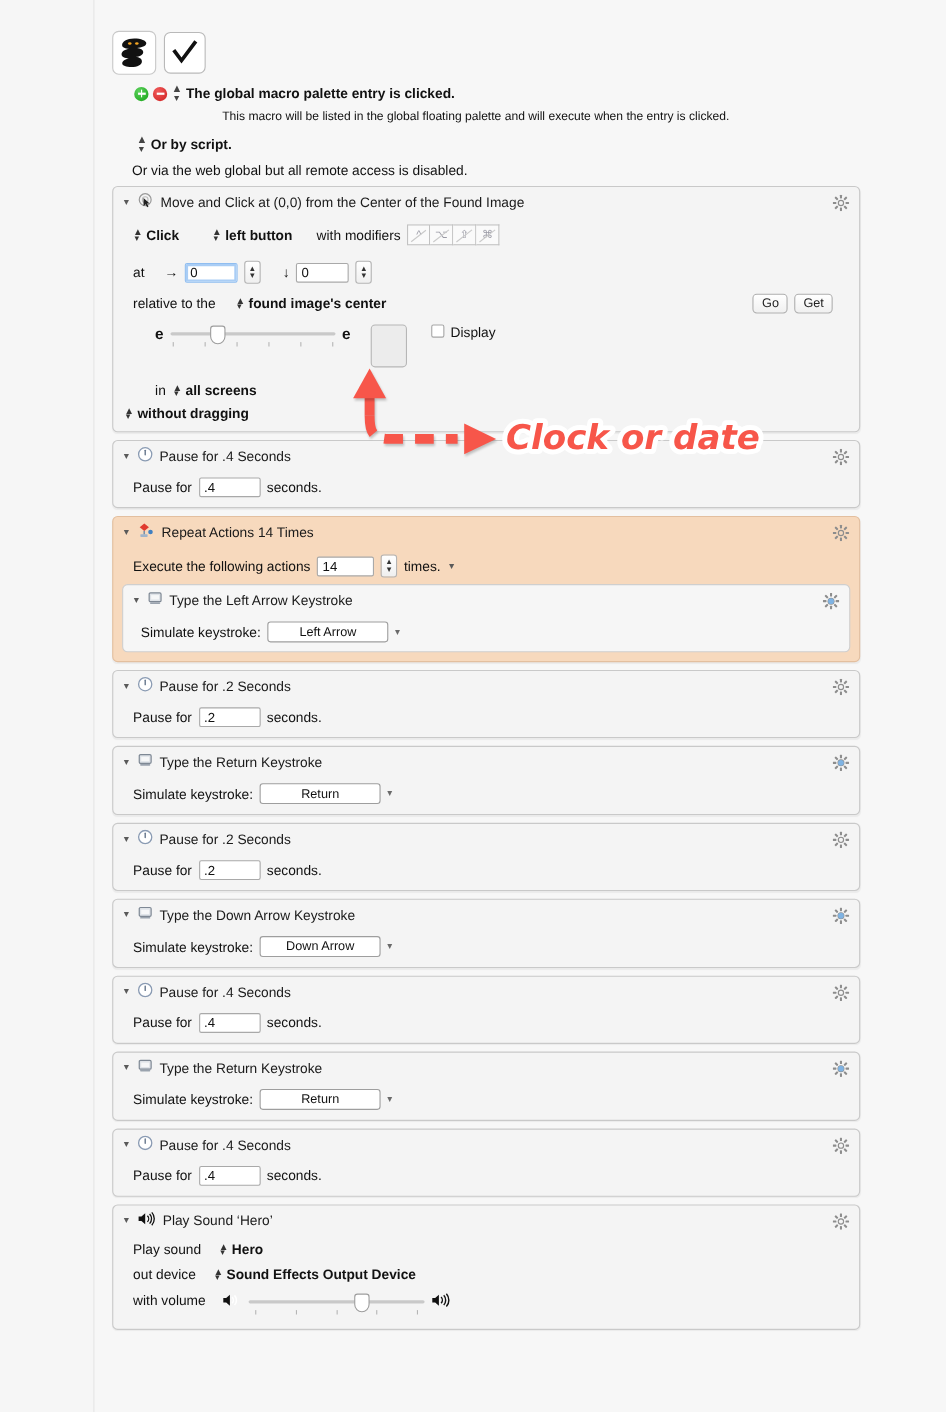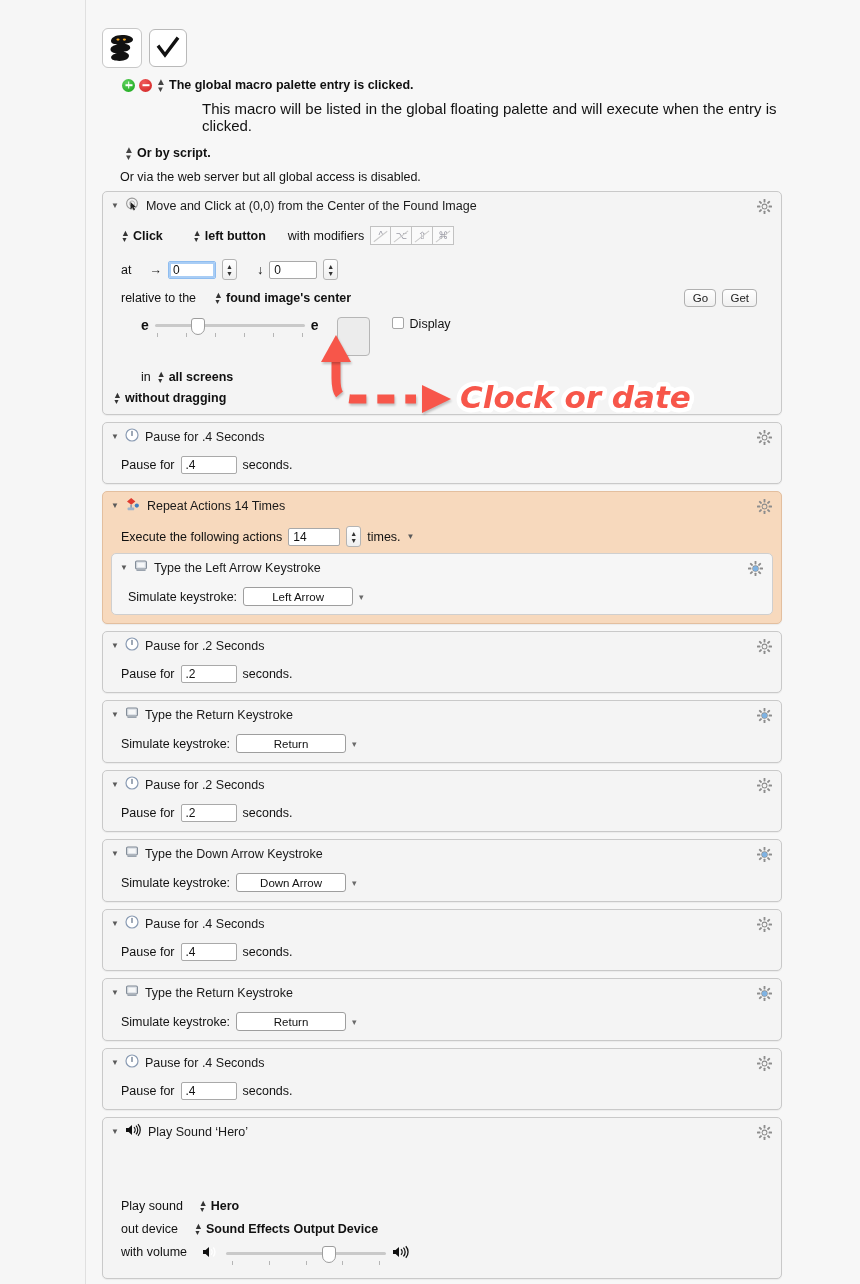--- a/index.html
+++ b/index.html
@@ -32,21 +32,21 @@
   .circ{width:13px;height:13px;border-radius:50%;display:inline-block;flex:0 0 auto;position:relative;}
   .circ.plus{background:radial-gradient(circle at 35% 30%,#5dd15d,#14a314);}
   .circ.minus{background:radial-gradient(circle at 35% 30%,#f05a5a,#cf1f1f);}
   .circ::before{content:"";position:absolute;left:50%;top:50%;transform:translate(-50%,-50%);
                 width:7px;height:1.6px;background:#fff;}
   .circ.plus::after{content:"";position:absolute;left:50%;top:50%;transform:translate(-50%,-50%);
                 width:1.6px;height:7px;background:#fff;}
   .stepper-g{font-size:10px;line-height:1;color:#444;display:inline-block;width:9px;text-align:center;}
   .stepper-g b{display:block;font-size:8px;font-weight:400;margin:-1px 0;}
   .bold{font-weight:bold;}
-  .trig-desc{margin-top:7px;margin-left:100px;font-size:15px;}
+  .trig-desc{margin-top:7px;margin-left:100px;font-size:11px;}
   .trig-row2{display:flex;align-items:center;gap:4px;margin-top:11px;margin-left:22px;font-weight:bold;}
   .trig-plain{margin-top:9px;margin-left:18px;font-size:12.5px;}
   .exec-label{margin-top:13px;font-size:12.5px;}
 
   
   .actions{margin-top:7px;}
   .act{position:relative;background:#f4f4f4;border:1px solid #c9c9c9;border-radius:5px;
        margin-bottom:7px;box-sizing:border-box;box-shadow:0 1px 1px rgba(0,0,0,.05);}
   .act.peach{background:#f7d9bd;border-color:#e3bf9f;}
   .act-head{display:flex;align-items:center;gap:6px;padding:5px 8px 3px 8px;}
@@ -133,21 +133,21 @@
     <span class="circ minus"></span>
     <span class="stepper-g">▲<b>▼</b></span>
     <span class="bold">The global macro palette entry is clicked.</span>
   </div>
   <div class="trig-desc">This macro will be listed in the global floating palette and will execute when the entry is clicked.</div>
 
   <div class="trig-row2">
     <span class="stepper-g">▲<b>▼</b></span>
     <span>Or by script.</span>
   </div>
-  <div class="trig-plain">Or via the web server but all global access is disabled.</div>
+  <div class="trig-plain">Or via the web global but all remote access is disabled.</div>
 
 
   <div class="actions">
 
     <div class="act">
       <div class="act-head">
         <span class="disc">▼</span>
         <span>
           <svg width="15" height="15" viewBox="0 0 15 15">
                 <circle cx="7" cy="6.5" r="5.4" fill="none" stroke="#999" stroke-width="1.1"></circle>
@@ -677,21 +677,21 @@
                 <rect x="0" y="7" width="3.6" height="2" rx=".6"></rect>
                 <rect x="12.4" y="7" width="3.6" height="2" rx=".6"></rect>
                 <rect x="7" y="0" width="2" height="3.6" rx=".6" transform="rotate(45 8 8)"></rect>
                 <rect x="7" y="12.4" width="2" height="3.6" rx=".6" transform="rotate(45 8 8)"></rect>
                 <rect x="0" y="7" width="3.6" height="2" rx=".6" transform="rotate(45 8 8)"></rect>
                 <rect x="12.4" y="7" width="3.6" height="2" rx=".6" transform="rotate(45 8 8)"></rect>
               </g>
               <circle cx="8" cy="8" r="2" fill="#f4f4f4"></circle>
             </svg>
       </span>
-      <div class="act-body" style="padding-bottom:11px;margin-top:48px;">
+      <div class="act-body" style="padding-bottom:11px;">
         <div class="row">
           <span>Play sound</span>
           <span style="width:4px"></span>
           <span class="pum">
             <span class="ar">▲<b>▼</b></span>
             <span>Hero</span>
           </span>
         </div>
         <div class="row" style="margin-top:9px;">
           <span>out device</span>

